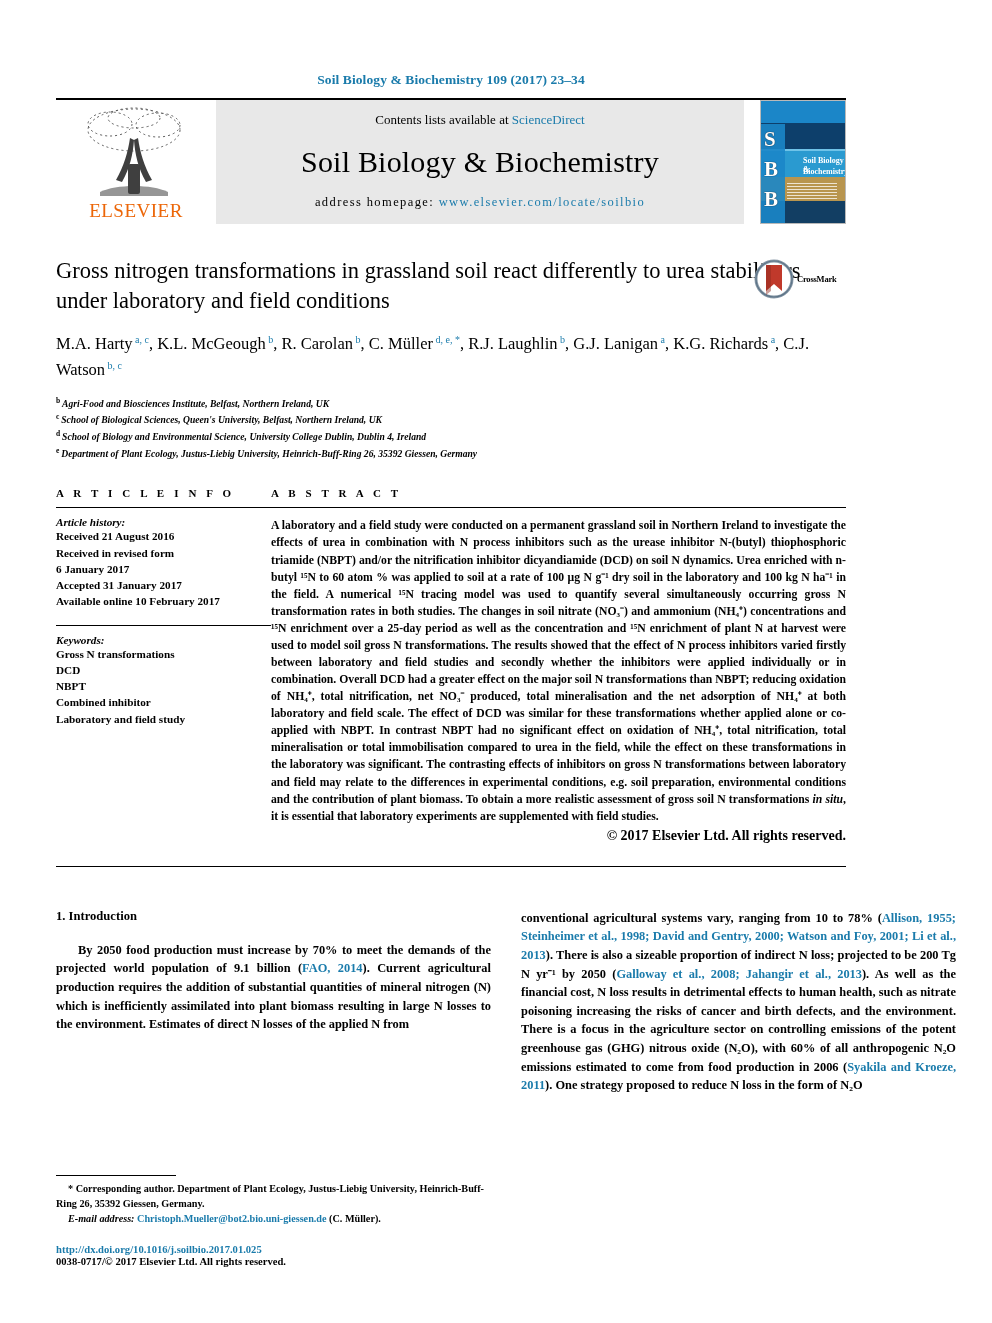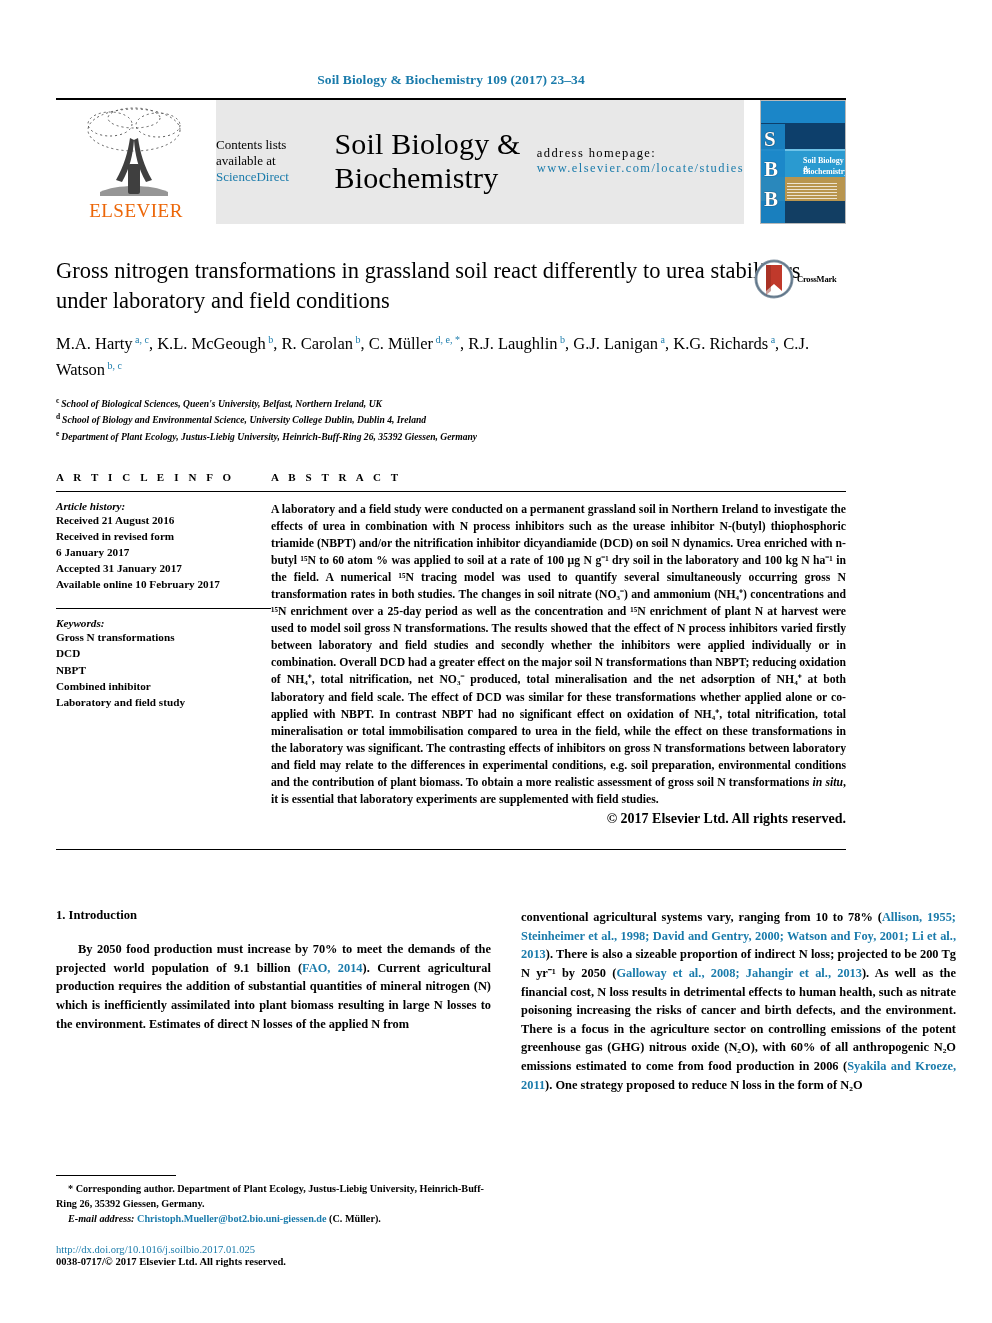--- a/index.html
+++ b/index.html
@@ -61,21 +61,21 @@
     font-weight: normal;
     position: relative;
     z-index: 3;
     background: #fff;
     padding: 0 2px;
   }
   .masthead-center {
     flex: 1 1 auto;
     background: #e8e8e8;
     display: flex;
-    flex-direction: row;
+    flex-direction: column;
     justify-content: space-between;
     align-items: center;
     padding: 12px 0 14px 0;
     box-sizing: border-box;
   }
   .contents-line { font-size: 13px; }
   .contents-line .sd { color: #1a7bab; }
   .journal-name {
     font-size: 30px;
     letter-spacing: .2px;
@@ -207,21 +207,21 @@
   }
 
   .big-rule { border-top: 1px solid #000; margin-top: 22px; }
 
   
   .body-cols {
     margin-top: 42px;
     display: flex;
     gap: 30px;
   }
-  .body-col { width: 435px; flex: 0 0 435px; position: relative; margin-top: 16px; }
+  .body-col { width: 435px; flex: 0 0 435px; position: relative; }
   .body-heading {
     font-size: 12.6px;
     font-weight: bold;
     margin-bottom: 17px;
   }
   .body-text {
     font-size: 12.4px;
     line-height: 1.5;
     text-align: justify;
     font-weight: bold;
@@ -244,21 +244,21 @@
   }
   .footnote {
     font-size: 10.2px;
     line-height: 1.46;
     font-weight: bold;
     text-indent: 12px;
   }
   .footnote .email-label { font-style: italic; }
   .link { color: #1a7bab; }
   .doi-block { margin-top: 17px; }
-  .doi-line { font-size: 10.6px; color: #1a7bab; font-weight: normal; }
+  .doi-line { font-size: 10.6px; color: #1a7bab; font-weight: bold; }
   .issn-line { font-size: 10.6px; font-weight: bold; margin-top: 1px; }
 </style>
 </head>
 <body>
 
 <div class="page">
 
   <div class="running-head">Soil Biology &amp; Biochemistry 109 (2017) 23–34</div>
 
   <div class="masthead">
@@ -278,21 +278,21 @@
       </svg>
       <div class="elsevier-word">ELSEVIER</div>
     </div>
 
     <div class="masthead-center">
       <div class="contents-line">
         <span>Contents lists available at </span><span class="sd">ScienceDirect</span>
       </div>
       <div class="journal-name">Soil Biology &amp; Biochemistry</div>
       <div class="homepage-line">
-        <span>address homepage: </span><span class="url">www.elsevier.com/locate/studies</span>
+        <span>address homepage: </span><span class="url">www.elsevier.com/locate/soilbio</span>
       </div>
     </div>
 
     <div class="cover-thumb">
       <div class="cover-band" style="top:0;height:22px;background:#1b86c8;"></div>
       <div class="cover-band" style="top:22px;height:26px;background:#0d3f6b;"></div>
       <div class="cover-band" style="top:48px;height:2px;background:#6fc3e8;"></div>
       <div class="cover-band" style="top:50px;height:26px;background:#2a9ad0;"></div>
       <div class="cover-band" style="top:76px;height:24px;background:#b8954f;"></div>
       <div class="cover-band" style="top:100px;height:26px;background:#123e63;"></div>
@@ -324,20 +324,21 @@
         <circle cx="20" cy="20" r="18" fill="#ffffff" stroke="#8a9aa8" stroke-width="3"></circle>
         <circle cx="20" cy="20" r="18" fill="none" stroke="#5d7488" stroke-width="1.2"></circle>
         <path d="M12 6 h16 v26 l-8 -7 l-8 7 Z" fill="#c0392b"></path>
         <path d="M12 6 h5 v26 l-5 4 Z" fill="#8f2a1e" opacity=".45"></path>
       </svg>
       <span class="crossmark-text">CrossMark</span>
     </div>
 
     <div class="authors"><span>M.A. Harty</span><sup> a, c</sup>, <span>K.L. McGeough</span><sup> b</sup>, <span>R. Carolan</span><sup> b</sup>, <span>C. Müller</span><sup> d, e, *</sup>, <span>R.J. Laughlin</span><sup> b</sup>, <span>G.J. Lanigan</span><sup> a</sup>, <span>K.G. Richards</span><sup> a</sup>, <span>C.J. Watson</span><sup> b, c</sup></div>
     <div class="affiliations">
+        <div><sup>b </sup><span>Agri-Food and Biosciences Institute, Belfast, Northern Ireland, UK</span></div>
         <div><sup>c </sup><span>School of Biological Sciences, Queen's University, Belfast, Northern Ireland, UK</span></div>
         <div><sup>d </sup><span>School of Biology and Environmental Science, University College Dublin, Dublin 4, Ireland</span></div>
         <div><sup>e </sup><span>Department of Plant Ecology, Justus-Liebig University, Heinrich-Buff-Ring 26, 35392 Giessen, Germany</span></div>
       </div>
   </div>
 
   <div class="info-abstract">
 
     <div class="col-info">
       <div class="sec-head">A R T I C L E   I N F O</div>

